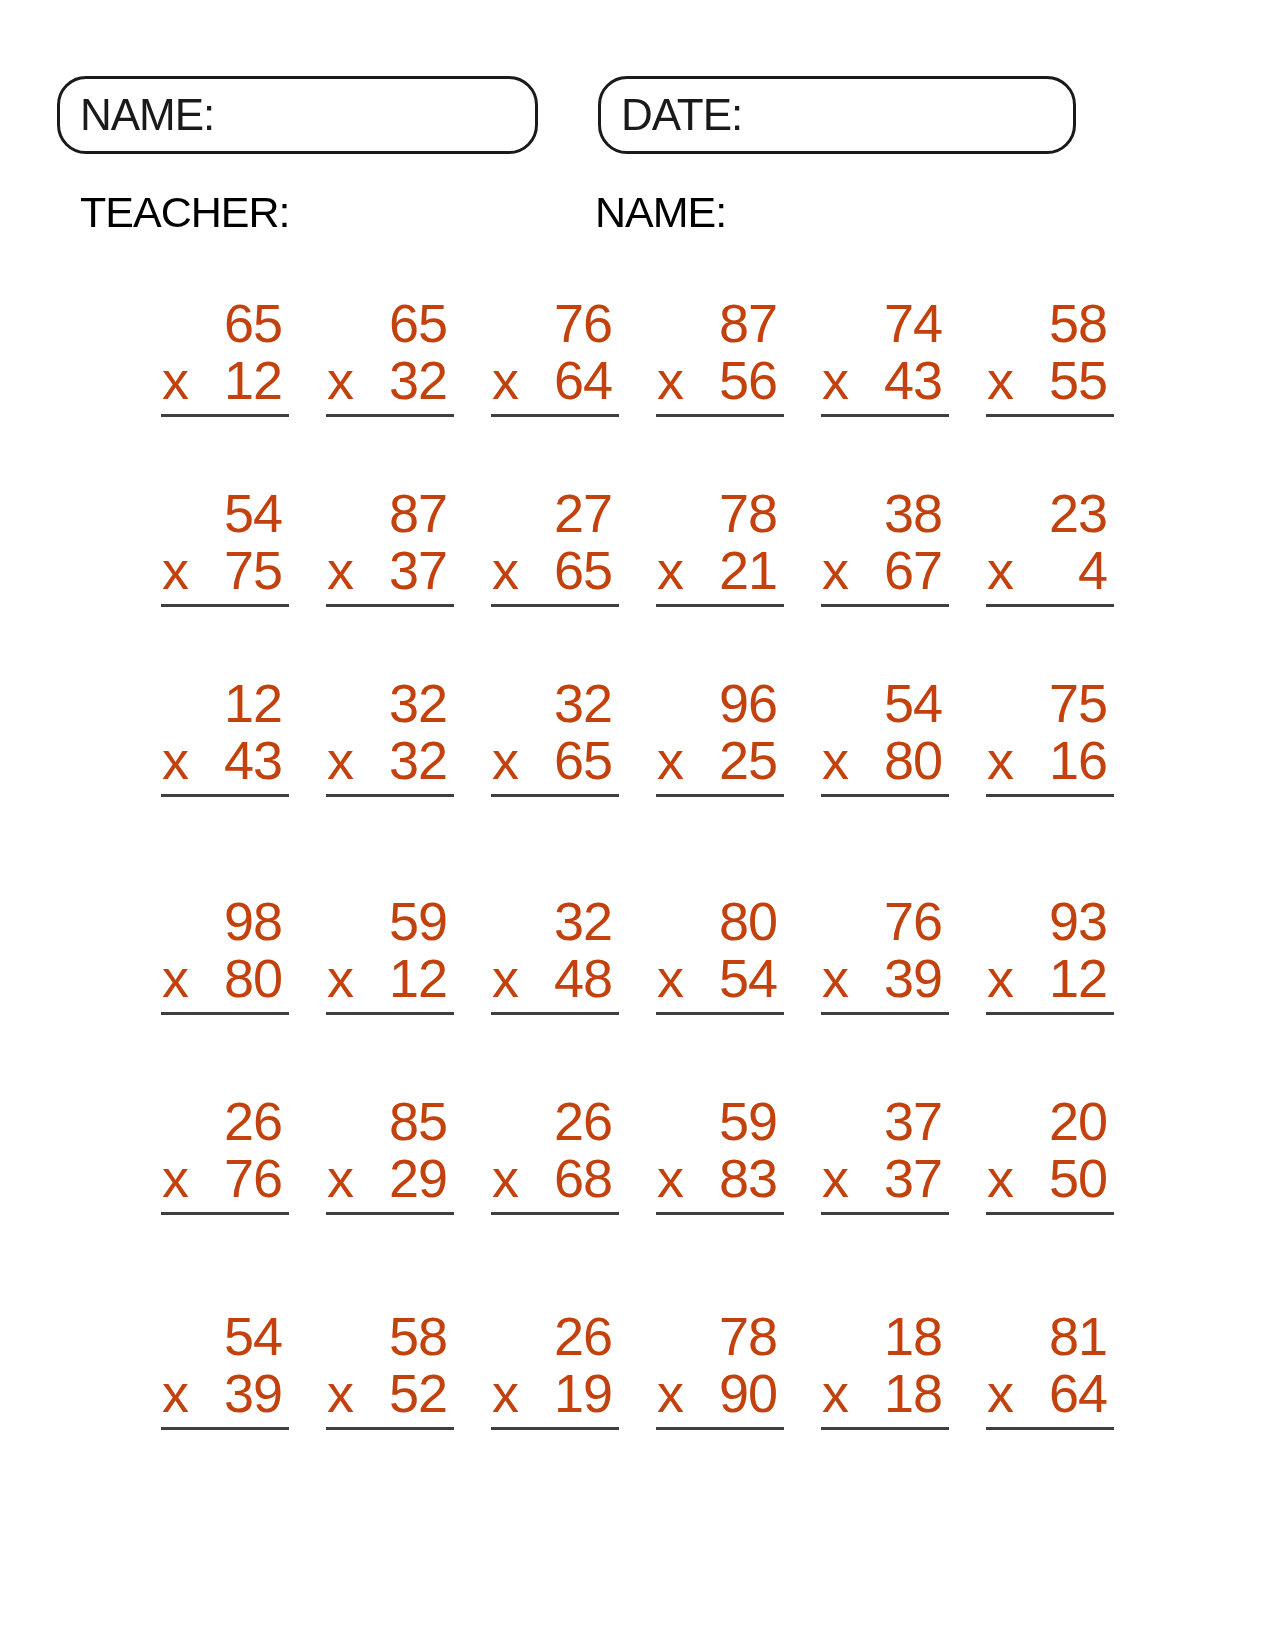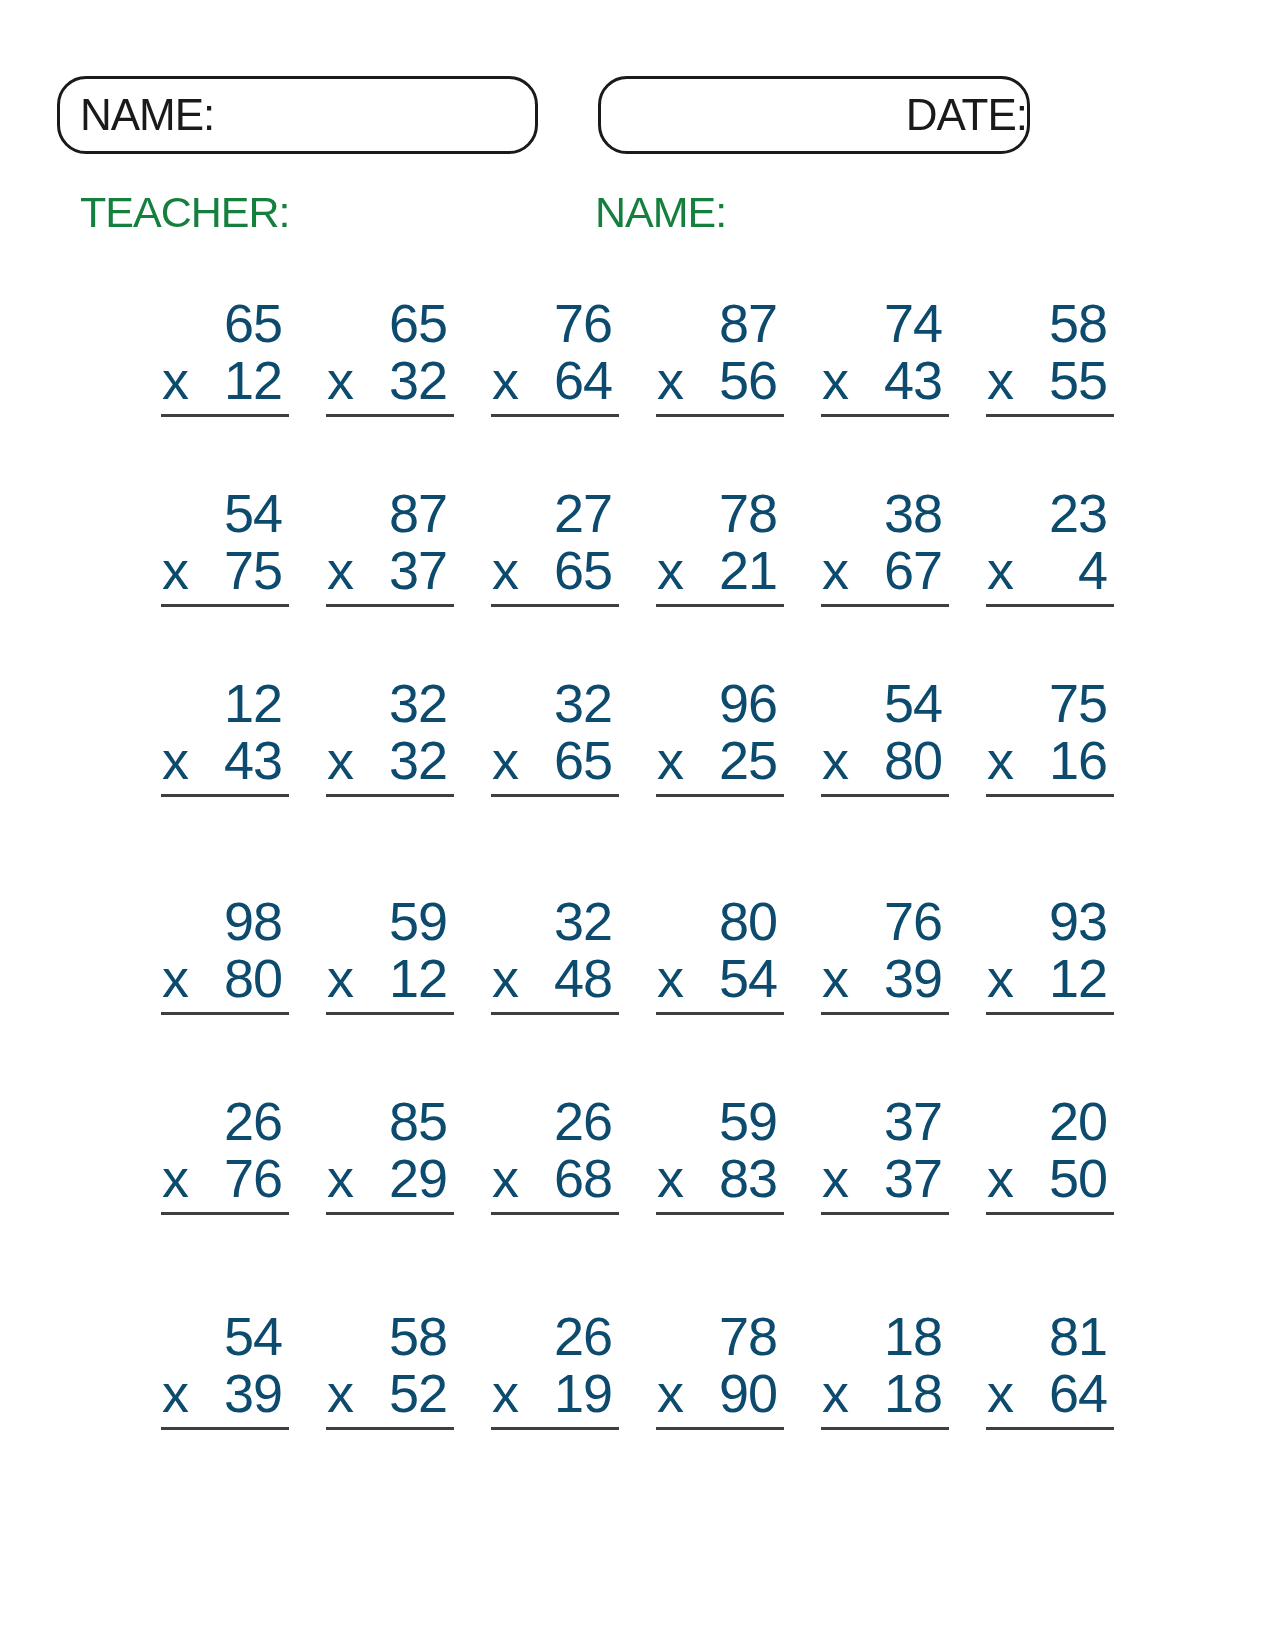--- a/index.html
+++ b/index.html
@@ -22,31 +22,31 @@
     height: 78px;
     border: 3px solid #1a1a1a;
     border-radius: 29px;
     display: flex;
     align-items: center;
     padding-left: 20px;
     box-sizing: border-box;
     background: #ffffff;
   }
   .name-box { left: 57px;  top: 76px; width: 481px; }
-  .date-box { left: 598px; top: 76px; width: 432px; justify-content: flex-end; }
+  .date-box { left: 598px; top: 76px; width: 478px; }
   .field-box span {
     font-size: 44px;
     letter-spacing: -1px;
     color: #1a1a1a;
   }
   .plain-label {
     position: absolute;
     font-size: 43px;
     letter-spacing: -1px;
-    color: #15803d;
+    color: #000000;
   }
   .teacher-label { left: 80px;  top: 188px; }
   .score-label   { left: 595px; top: 188px; }
 
   
   .problems-grid { position: absolute; left: 0; top: 0; width: 100%; height: 100%; }
   .problem-row {
     position: absolute;
     left: 161px;
     display: flex;
@@ -57,21 +57,21 @@
   .problem-row:nth-child(3) { top: 675px;  }
   .problem-row:nth-child(4) { top: 893px;  }
   .problem-row:nth-child(5) { top: 1093px; }
   .problem-row:nth-child(6) { top: 1308px; }
 
   .problem {
     width: 128px;
     font-size: 54px;
     line-height: 1.06;
     letter-spacing: -1px;
-    color: #0c4a6e;
+    color: #c2410c;
   }
   .problem .top {
     text-align: right;
     padding-right: 7px;
   }
   .problem .bottom {
     display: flex;
     justify-content: space-between;
     align-items: baseline;
     padding: 0 7px 5px 1px;

